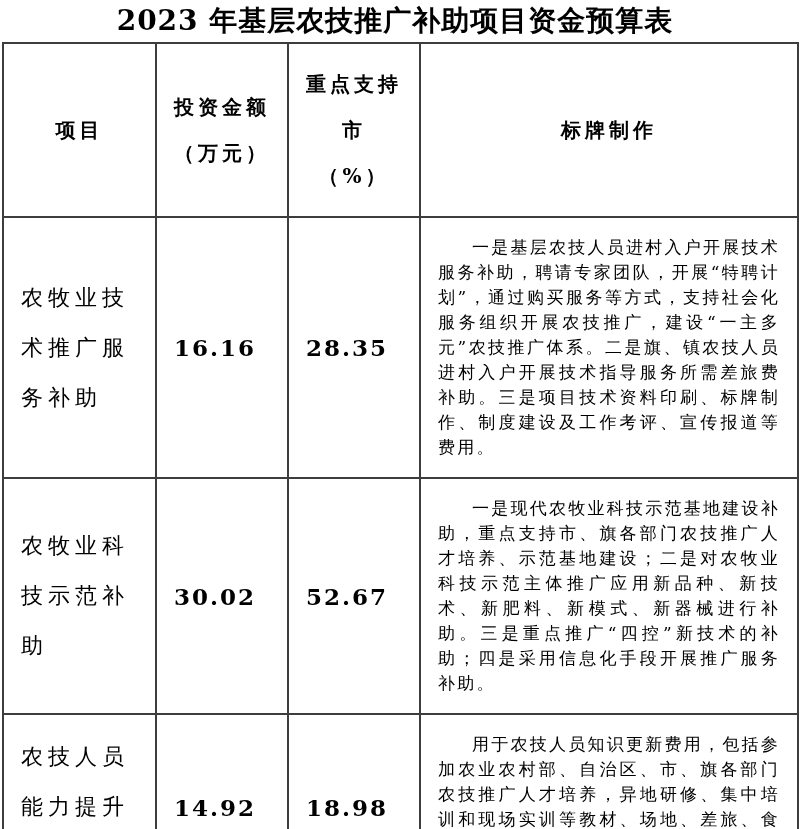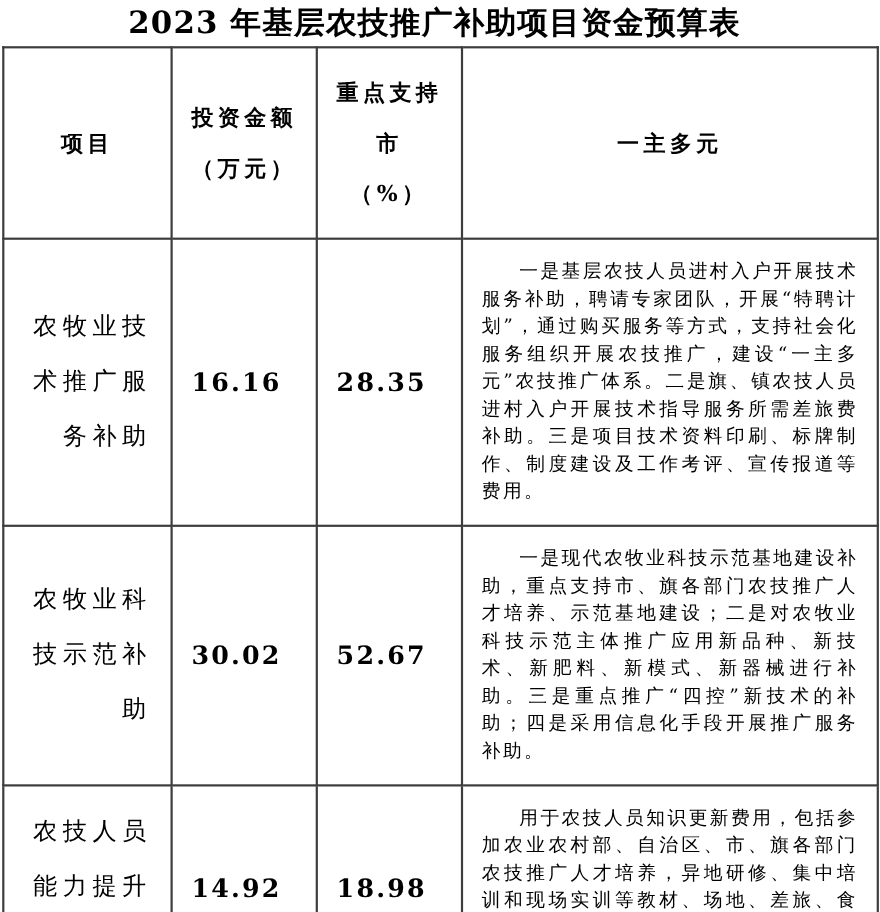--- a/index.html
+++ b/index.html
@@ -57,21 +57,21 @@
     text-align: center;
     vertical-align: middle;
   }
   th.hdr .hline {
     line-height: 46px;
   }
   td.project-cell {
     font-size: 22px;
     letter-spacing: 5px;
     line-height: 50px;
-    text-align: right;
+    text-align: left;
     vertical-align: middle;
     font-weight: normal;
     padding: 0 12px;
   }
   td.num-cell {
     font-size: 23px;
     font-weight: bold;
     letter-spacing: 2px;
     vertical-align: middle;
   }
@@ -118,21 +118,21 @@
       </th>
       <th class="hdr">
         <div class="hline">投资金额</div>
         <div class="hline">（万元）</div>
       </th>
       <th class="hdr">
         <div class="hline">重点支持市</div>
         <div class="hline">（%）</div>
       </th>
       <th class="hdr">
-        <div class="hline">一主多元</div>
+        <div class="hline">标牌制作</div>
       </th>
     </tr>
 
     <tr class="r1">
       <td class="project-cell">农牧业技术推广服务补助</td>
       <td class="num-cell">16.16</td>
       <td class="num-cell">28.35</td>
       <td class="content-cell">
         <div class="para">一是基层农技人员进村入户开展技术服务补助，聘请专家团队，开展“特聘计划”，通过购买服务等方式，支持社会化服务组织开展农技推广，建设“一主多元”农技推广体系。二是旗、镇农技人员进村入户开展技术指导服务所需差旅费补助。三是项目技术资料印刷、标牌制作、制度建设及工作考评、宣传报道等费用。</div>
       </td>

